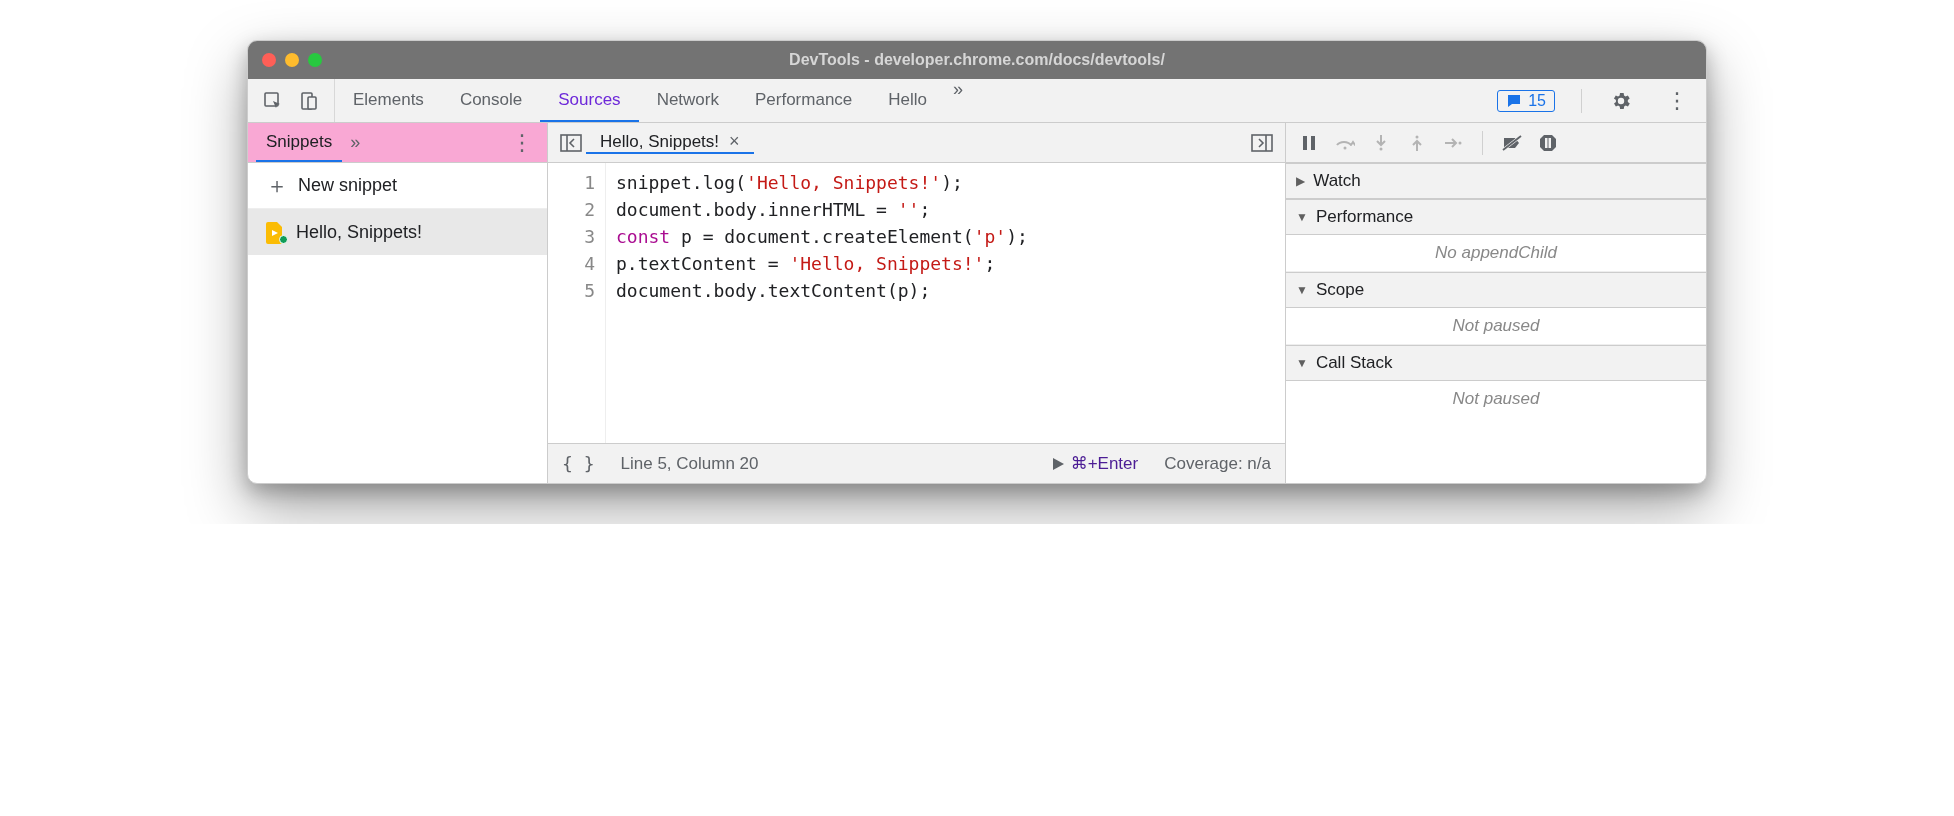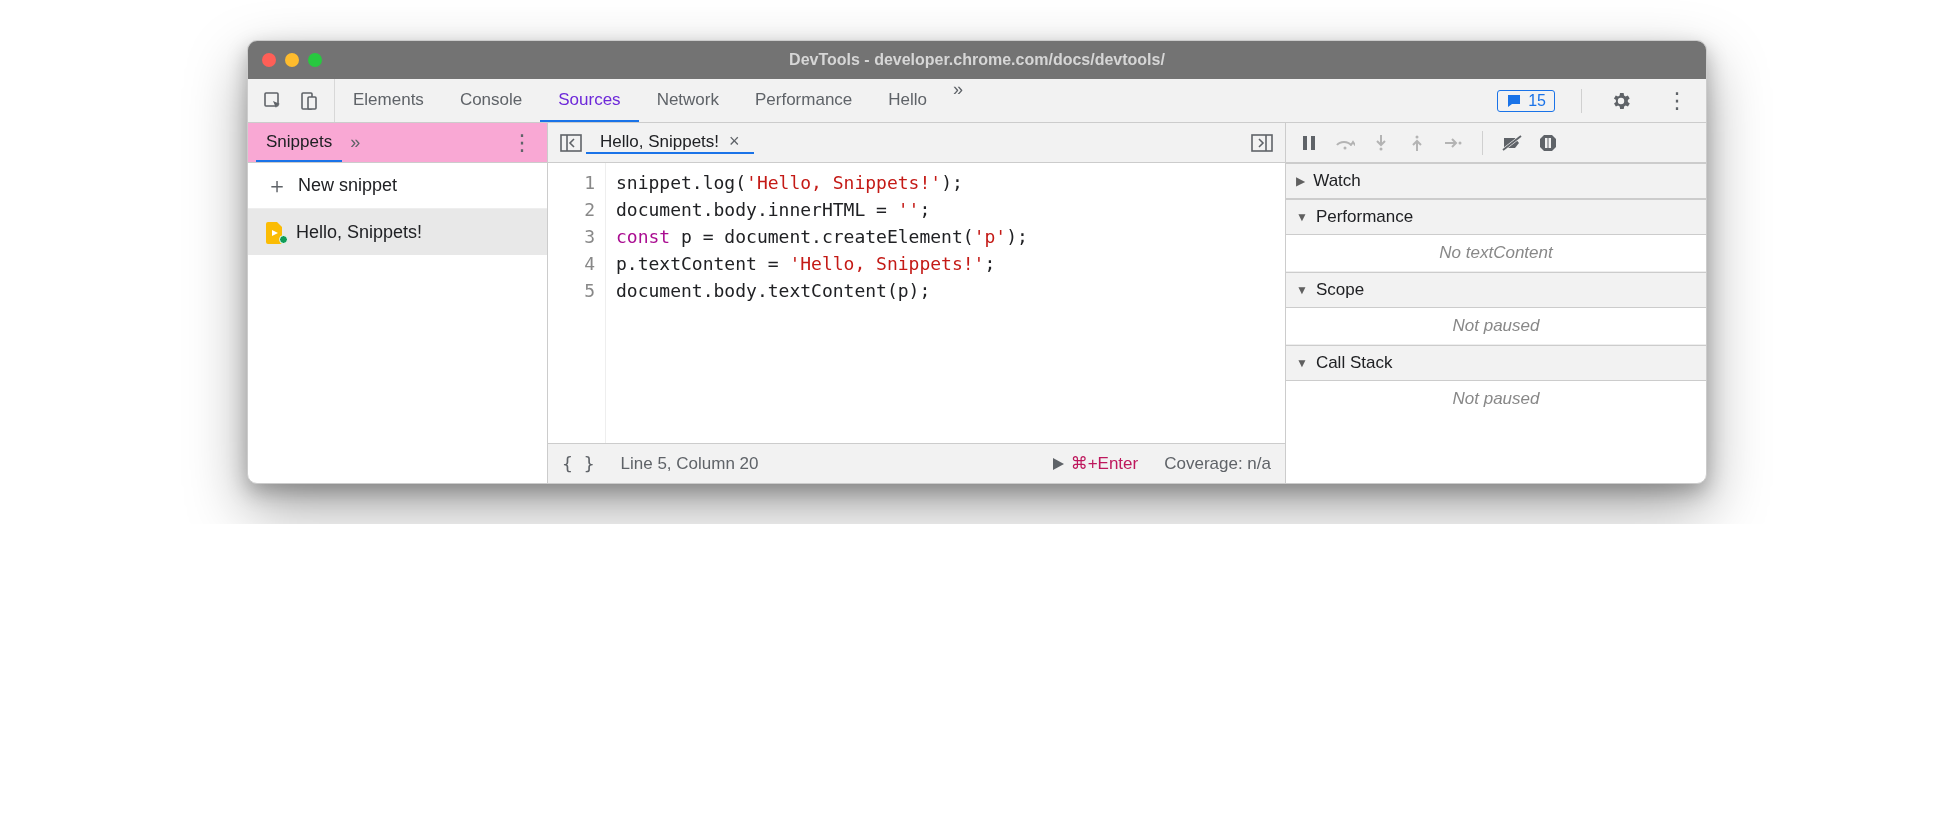--- a/index.html
+++ b/index.html
@@ -131,21 +131,21 @@
   .code { padding: 6px 10px; white-space: pre; color:#202124; }
   .tok-str { color:#c41a16; }
   .tok-kw { color:#aa0d91; }
   .status {
     height: 40px; border-top: 1px solid #ccc; background:#f2f2f2;
     display:flex; align-items:center; padding: 0 14px; gap: 26px;
     font-size: 17px; color:#5f6368;
   }
   .status .spacer { flex:1; }
   .format-btn { font-family: Menlo, monospace; font-size:18px; cursor:pointer; }
-  .run { display:flex; align-items:center; gap:6px; cursor:pointer; color:#be185d; }
+  .run { display:flex; align-items:center; gap:6px; cursor:pointer; color:#4c1d95; }
 
   .right {
     display:flex; flex-direction: column; overflow:hidden;
   }
   .debug-bar {
     height: 40px; background:#f2f2f2; border-bottom:1px solid #ccc;
     display:flex; align-items:center; gap: 14px; padding: 0 12px; color:#b4b4b4;
   }
   .dbg-ic { width:22px; height:22px; display:flex; align-items:center; justify-content:center; cursor:pointer; }
   .panel-head {
@@ -347,21 +347,21 @@
 
       <div class="panel-head">
         <span class="tri">▶</span>
         <span>Watch</span>
       </div>
 
       <div class="panel-head">
         <span class="tri">▼</span>
         <span>Performance</span>
       </div>
-      <div class="panel-body">No textContent</div>
+      <div class="panel-body">No appendChild</div>
 
       <div class="panel-head">
         <span class="tri">▼</span>
         <span>Scope</span>
       </div>
       <div class="panel-body">Not paused</div>
 
       <div class="panel-head">
         <span class="tri">▼</span>
         <span>Call Stack</span>

